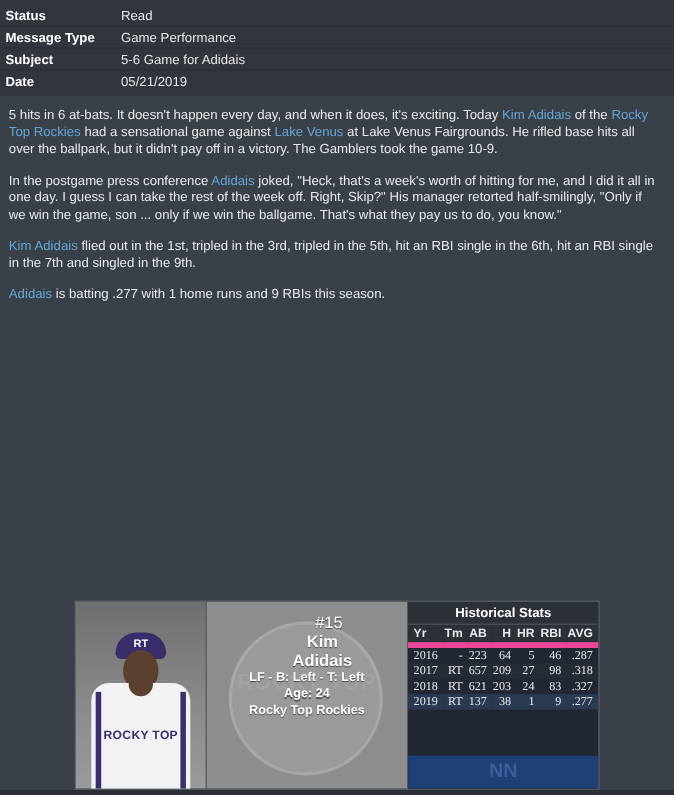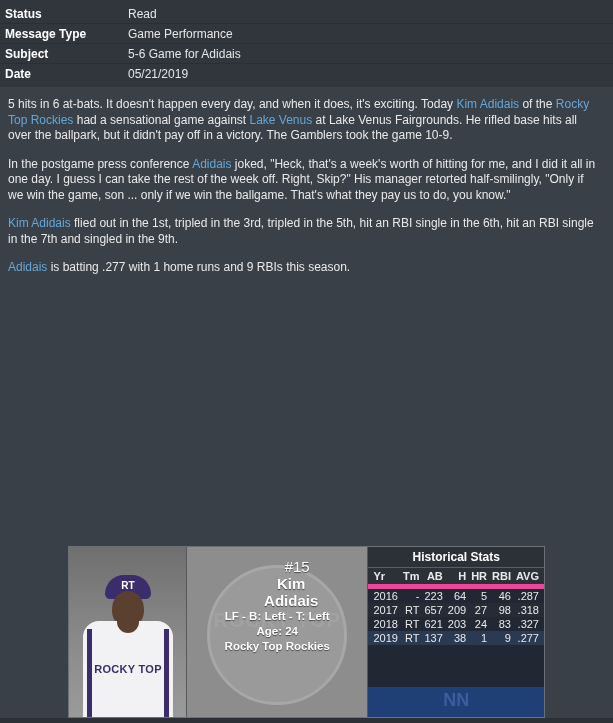--- a/index.html
+++ b/index.html
@@ -21,21 +21,21 @@
   .meta {
     background: #31363d;
     padding: 4px 0 4px 0;
   }
   .meta-row {
     display: flex;
     align-items: center;
     height: 19px;
   }
   .meta-label {
-    width: 128px;
+    width: 110px;
     padding-left: 5px;
     font-weight: bold;
     color: #ffffff;
     font-size: 12px;
     box-sizing: border-box;
   }
   .meta-value {
     color: #e6e6e6;
     font-size: 12px;
   }
@@ -241,20 +241,21 @@
   }
   table.stats th:first-child,
   table.stats td:first-child {
     text-align: left;
     padding-left: 5px;
   }
   table.stats td {
     text-align: right;
     padding: 1px 5px 1px 0;
     white-space: nowrap;
+    font-family: Liberation Serif, serif;
   }
   tr.rowalt td { background: #262c36; }
   tr.rowsel td { background: #2a3a52; }
   .stats-footer {
     position: absolute;
     left: 0;
     right: 0;
     bottom: 0;
     height: 30px;
     background: #1f3f77;

